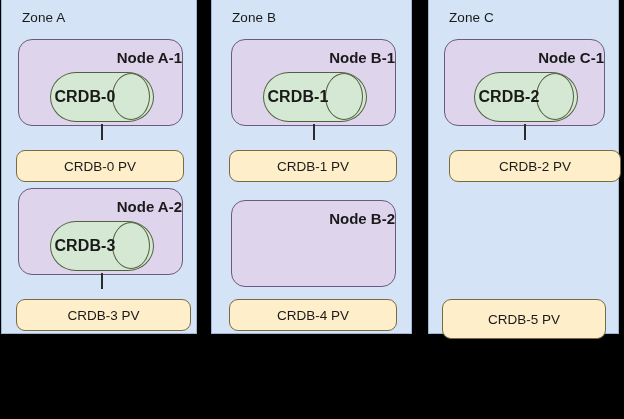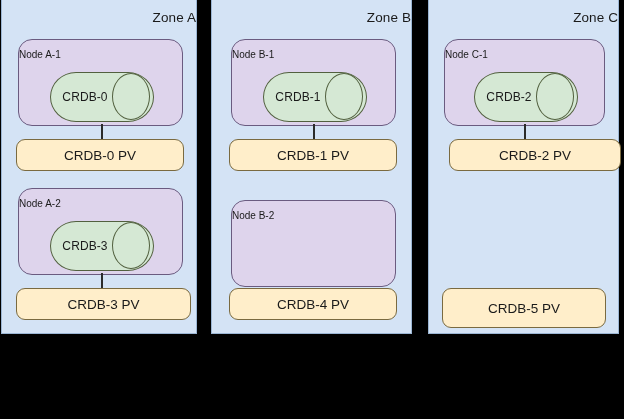--- a/index.html
+++ b/index.html
@@ -33,42 +33,44 @@
     background: #d4e3f5;
     border: 1px solid #9cb6d4;
     border-top: none;
     box-sizing: border-box;
   }
   .zone-title {
     position: absolute;
     top: 10px;
     left: 0;
     width: 100%;
-    text-align: right;
+    text-align: left;
     font-size: 13.5px;
     color: #1a1a1a;
     letter-spacing: 0.1px;
+    padding-left: 20px;
   }
 
   
   .node {
     position: absolute;
     background: #ded4ec;
     border: 1.2px solid #6a5b80;
     border-radius: 14px;
     box-sizing: border-box;
   }
   .node-title {
     position: absolute;
     top: 9px;
     left: 0;
     width: 100%;
-    text-align: left;
-    font-size: 10px;
-    color: #1a1a1a;
+    text-align: right;
+    font-size: 15px;
+    color: #1a1a1a;
+    font-weight: bold;
   }
 
   
   .cyl {
     position: absolute;
     width: 104px;
     height: 50px;
   }
   .cyl-body {
     position: absolute;
@@ -93,37 +95,39 @@
   }
   .cyl-label {
     position: absolute;
     left: 2px;
     top: 0;
     width: 66px;
     height: 50px;
     display: flex;
     align-items: center;
     justify-content: center;
-    font-size: 12px;
+    font-size: 16px;
     color: #1a1a1a;
     letter-spacing: 0.1px;
+    font-weight: bold;
   }
 
   
   .pv {
     position: absolute;
     background: #ffeeca;
     border: 1.2px solid #7a6a40;
     border-radius: 9px;
     box-sizing: border-box;
     display: flex;
     align-items: center;
     justify-content: center;
     font-size: 13.5px;
     color: #1a1a1a;
+    margin-top: 11px;
   }
 
   
   .connector {
     position: absolute;
     width: 2px;
     background: #2b2b2b;
   }
 </style>
 </head>

